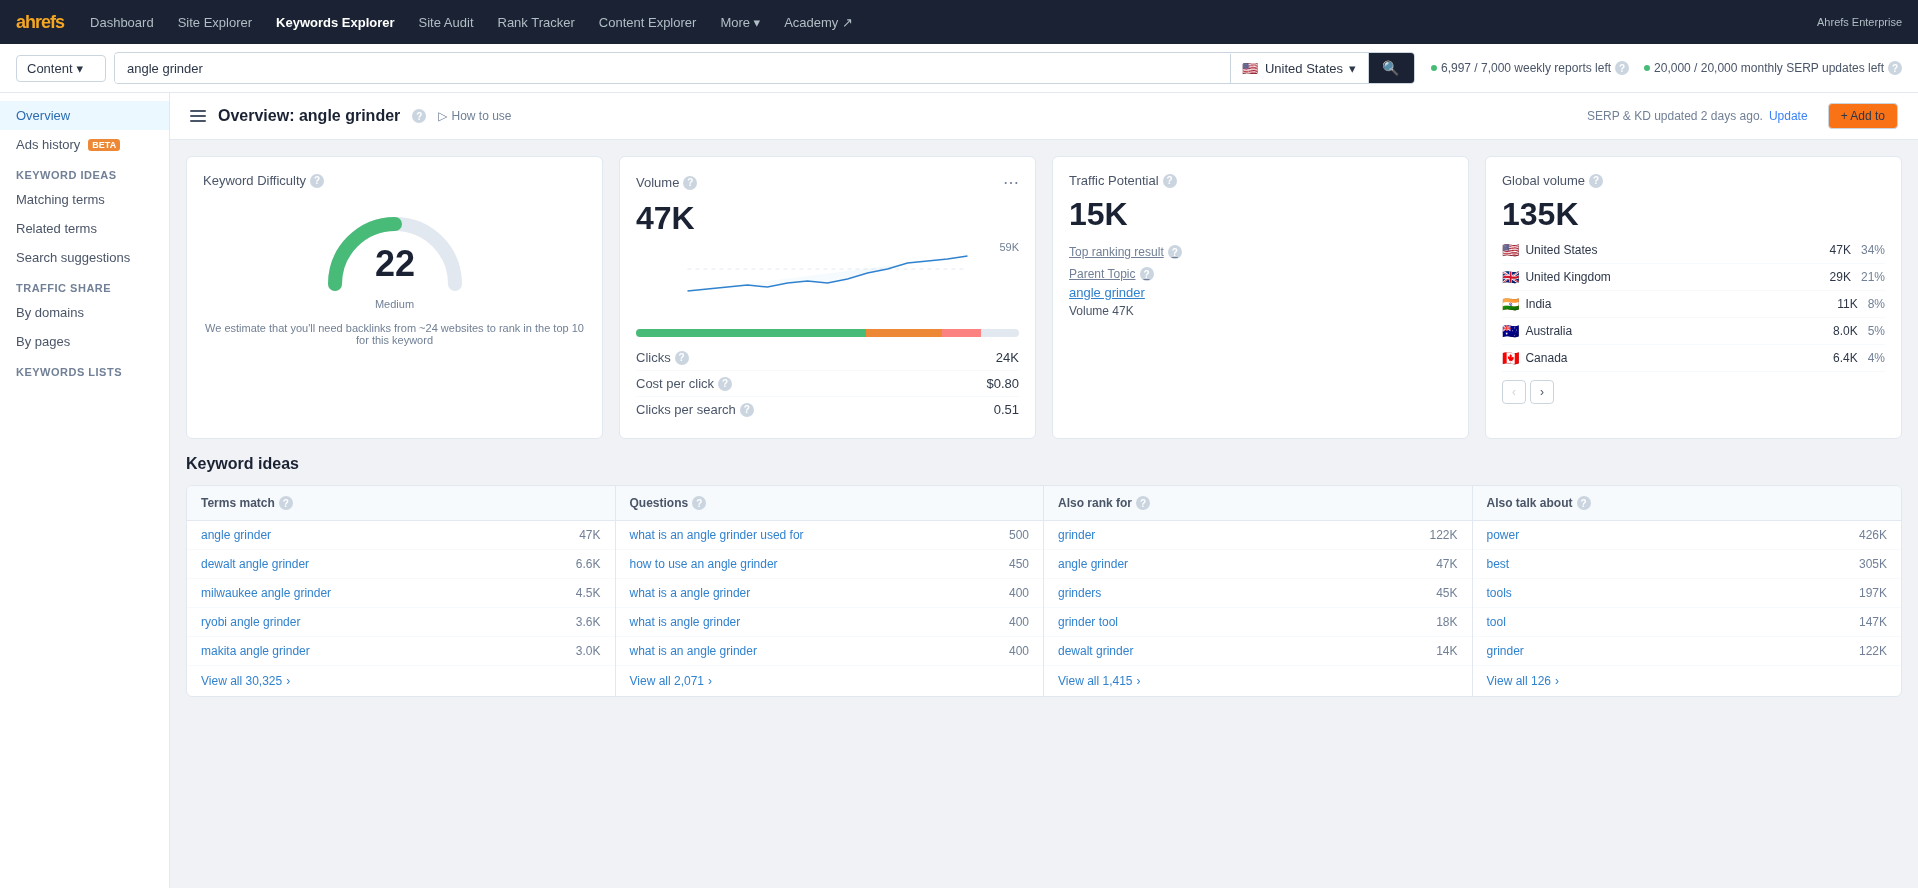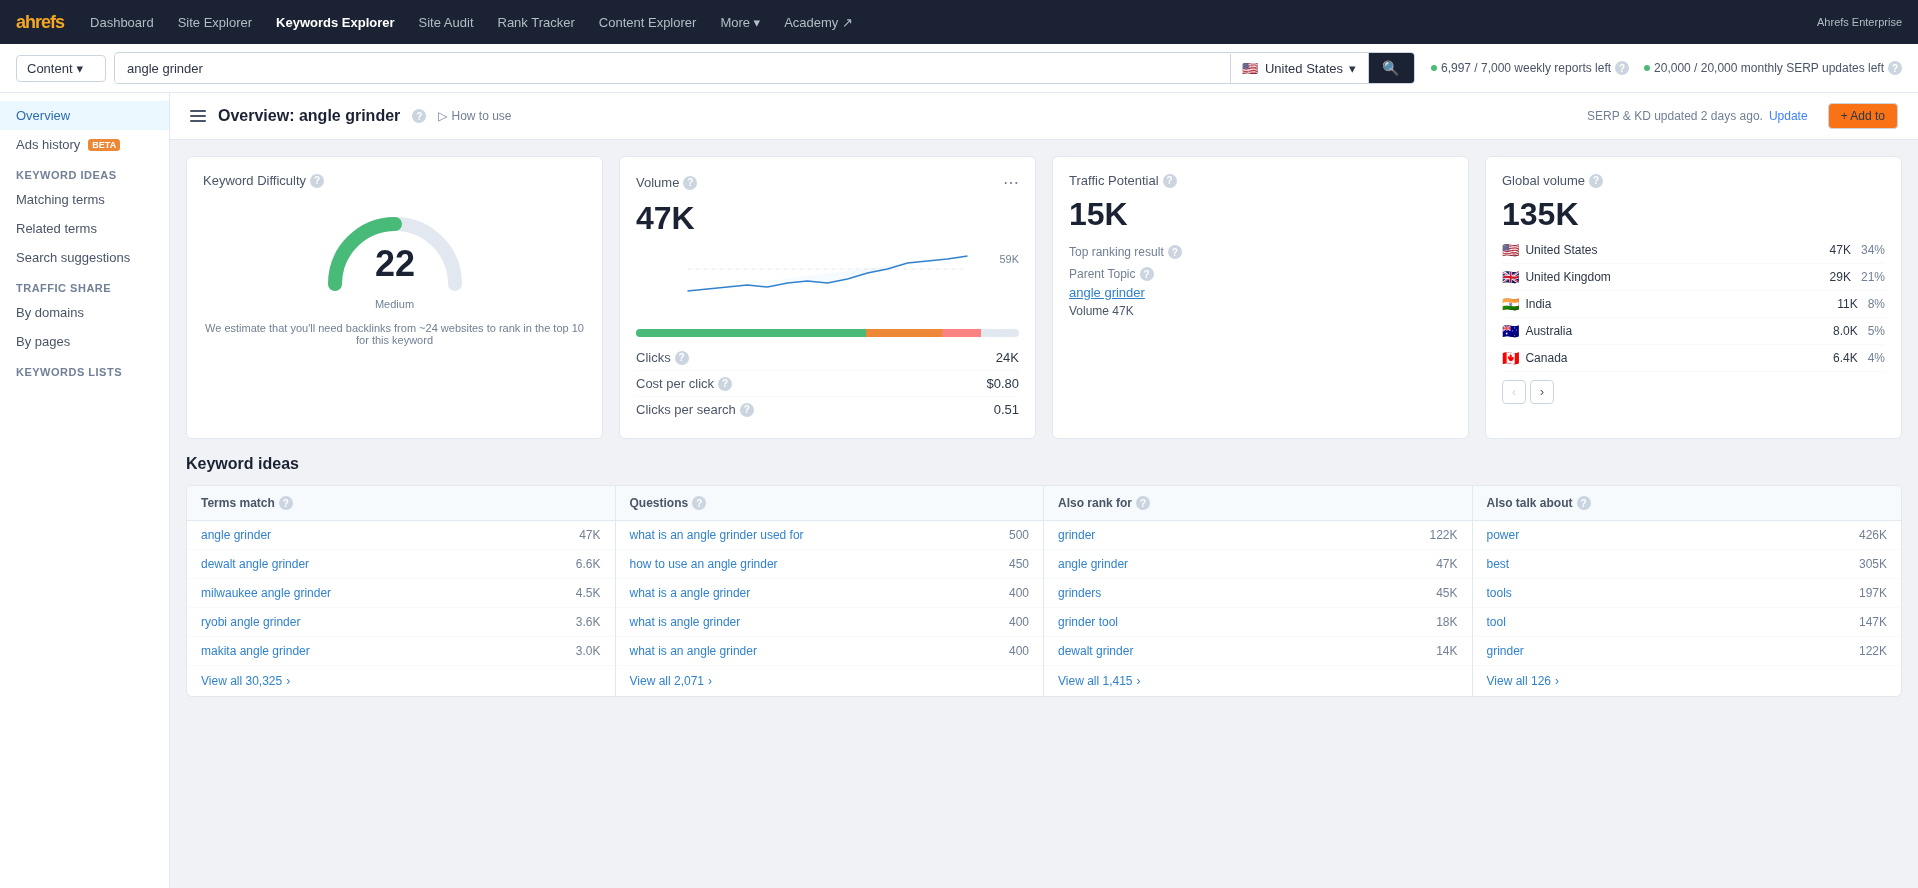--- a/index.html
+++ b/index.html
@@ -330,20 +330,21 @@
     }
     .parent-topic-link {
       color: #3182ce;
       font-size: 13px;
       cursor: pointer;
     }
     .sub-label {
       font-size: 12px;
       color: #718096;
       margin-top: 4px;
+      text-decoration: underline;
     }
 
     
     .country-list { margin-top: 4px; }
     .country-row {
       display: flex;
       align-items: center;
       gap: 6px;
       padding: 5px 0;
       border-bottom: 1px solid #f7fafc;
@@ -578,21 +579,21 @@
         <div class="metric-card-header">
           <span class="metric-label">
             <span>Volume</span>
             <span class="help-icon">?</span>
           </span>
           <span class="three-dot">⋯</span>
         </div>
         <div class="metric-value">47K</div>
 
         <div style="position:relative; height:80px; margin: 4px 0;">
-          <span style="position:absolute; top:12px; right:0; font-size:11px; color:#718096;">59K</span>
+          <span style="position:absolute; top:0; right:0; font-size:11px; color:#718096;">59K</span>
           <svg width="100%" height="70" viewBox="0 0 280 70">
             <defs>
               <linearGradient id="areaGrad" x1="0" y1="0" x2="0" y2="1">
                 <stop offset="0%" stop-color="#bee3f8" stop-opacity="0.6"></stop>
                 <stop offset="100%" stop-color="#bee3f8" stop-opacity="0.1"></stop>
               </linearGradient>
             </defs>
             <line x1="0" y1="28" x2="280" y2="28" stroke="#e2e8f0" stroke-width="1" stroke-dasharray="4,4"></line>
             <path d="M0,50 L20,48 L40,46 L60,44 L80,46 L100,42 L120,40 L140,42 L160,38 L180,32 L200,28 L220,22 L240,20 L260,18 L280,15" fill="url(#areaGrad)" stroke="#3182ce" stroke-width="1.5" fill-opacity="0.5"></path>
           </svg>

